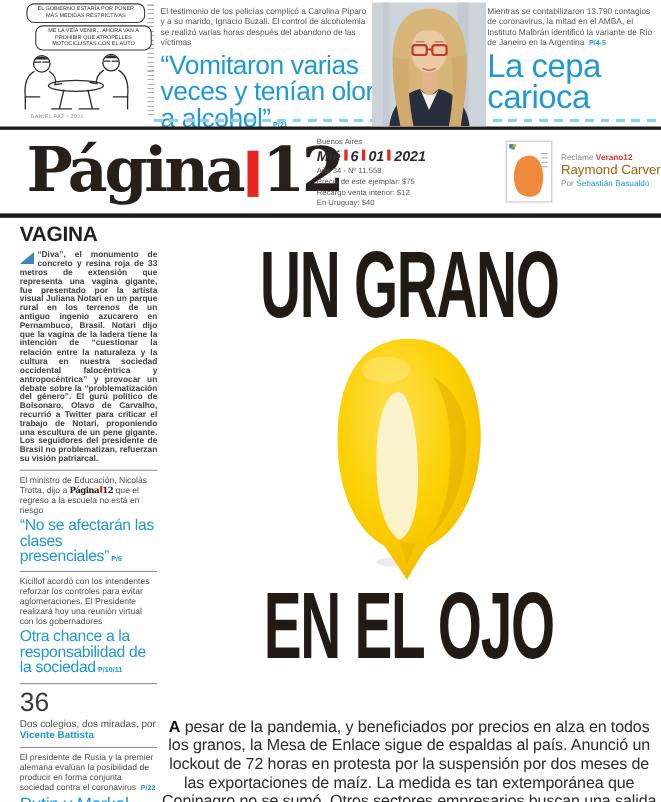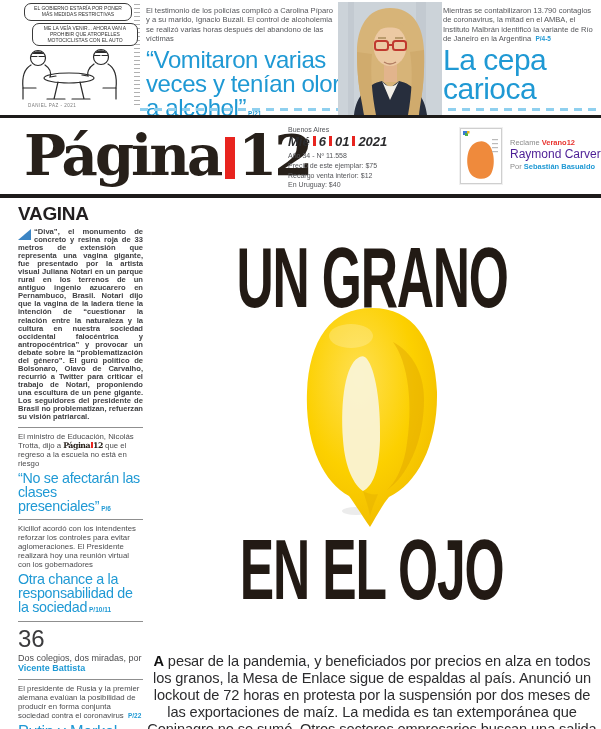--- a/index.html
+++ b/index.html
@@ -43,23 +43,23 @@
   .mast-info{position:absolute;left:288px;top:126px;width:170px;color:#55565a;}
   .mi-city{font-size:7px;}
   .mi-date{font-size:13px;font-weight:700;color:#2b2b2d;margin:1px 0 2px 0;font-style:italic;}
   .mi-date .rb{display:inline-block;width:3px;height:10px;background:#e8241f;margin:0 3px;}
   .mi-small{font-size:7px;line-height:1.4;}
   .promo-thumb{position:absolute;left:460px;top:128px;width:40px;height:54px;background:#fff;
                border:1px solid #cfcfcf;box-shadow:0 0 0 1px #f0f0f0;}
   .promo-text{position:absolute;left:510px;top:138px;width:92px;}
   .pk{font-size:7.5px;color:#8a8a8a;}
   .pk .red{color:#e8332e;font-weight:700;}
-  .pt{font-size:12px;color:#4c1d95;line-height:1.05;margin:1px 0;}
+  .pt{font-size:12px;color:#a16207;line-height:1.05;margin:1px 0;}
   .pb{font-size:7.5px;color:#8a8a8a;}
-  .pb .blue{color:#1f99d4;font-weight:700;}
+  .pb .blue{color:#1f99d4;font-weight:400;}
 
   
   .left-col{position:absolute;left:18px;top:203px;width:125px;}
   .lc-h1{margin:0 0 3px 0;font-size:19px;font-weight:700;color:#221f20;letter-spacing:-.3px;}
   .lc-body{font-size:7.6px;line-height:1.06;color:#414144;text-align:justify;margin:0;font-weight:bold;}
   .tri{float:left;width:13px;height:11px;background:#3c85c4;margin:1px 3px 0 0;
        clip-path:polygon(0 100%,100% 0,100% 100%);}
   .lc-rule{border:none;border-top:1px solid #8f8f8f;margin:6px 0 5px 0;}
   .lc-lead{font-size:7.8px;line-height:1.15;color:#4c4c4e;margin:0;}
   .lc-head{margin:2px 0 0 0;font-weight:400;color:#1f99d4;font-size:14.3px;line-height:.99;letter-spacing:-.3px;}
@@ -68,21 +68,21 @@
   .inlogo .sb{display:inline-block;width:2px;height:6px;background:#e8241f;margin:0 .5px;}
   .lc-num{font-size:24px;color:#3b3b3d;line-height:1;margin:0 0 2px 0;font-weight:400;}
   .lc-mir{font-size:9px;line-height:1.12;color:#4c4c4e;margin:0;}
   .lc-mir .blue{color:#1f99d4;font-weight:700;}
 
   
   .center{position:absolute;left:143px;top:198px;width:458px;height:531px;}
   .mega{position:absolute;width:100%;text-align:center;color:#221a14;font-weight:700;
         font-size:86px;line-height:1;white-space:nowrap;}
   .mega>span{display:inline-block;transform:scaleX(.60);transform-origin:center;letter-spacing:-2px;}
-  .mega.top{top:36px;}
+  .mega.top{top:18px;}
   .mega.bottom{top:328px;}
   .corn{position:absolute;left:50%;top:106px;transform:translateX(-50%);width:152px;height:226px;}
   .deck{position:absolute;left:2px;top:440px;width:454px;text-align:center;
         font-size:14.6px;line-height:1.18;color:#2c2c2e;letter-spacing:-.1px;}
   .deck .cap{font-weight:700;color:#111;}
 </style>
 </head>
 <body>
 
 <div class="page">

